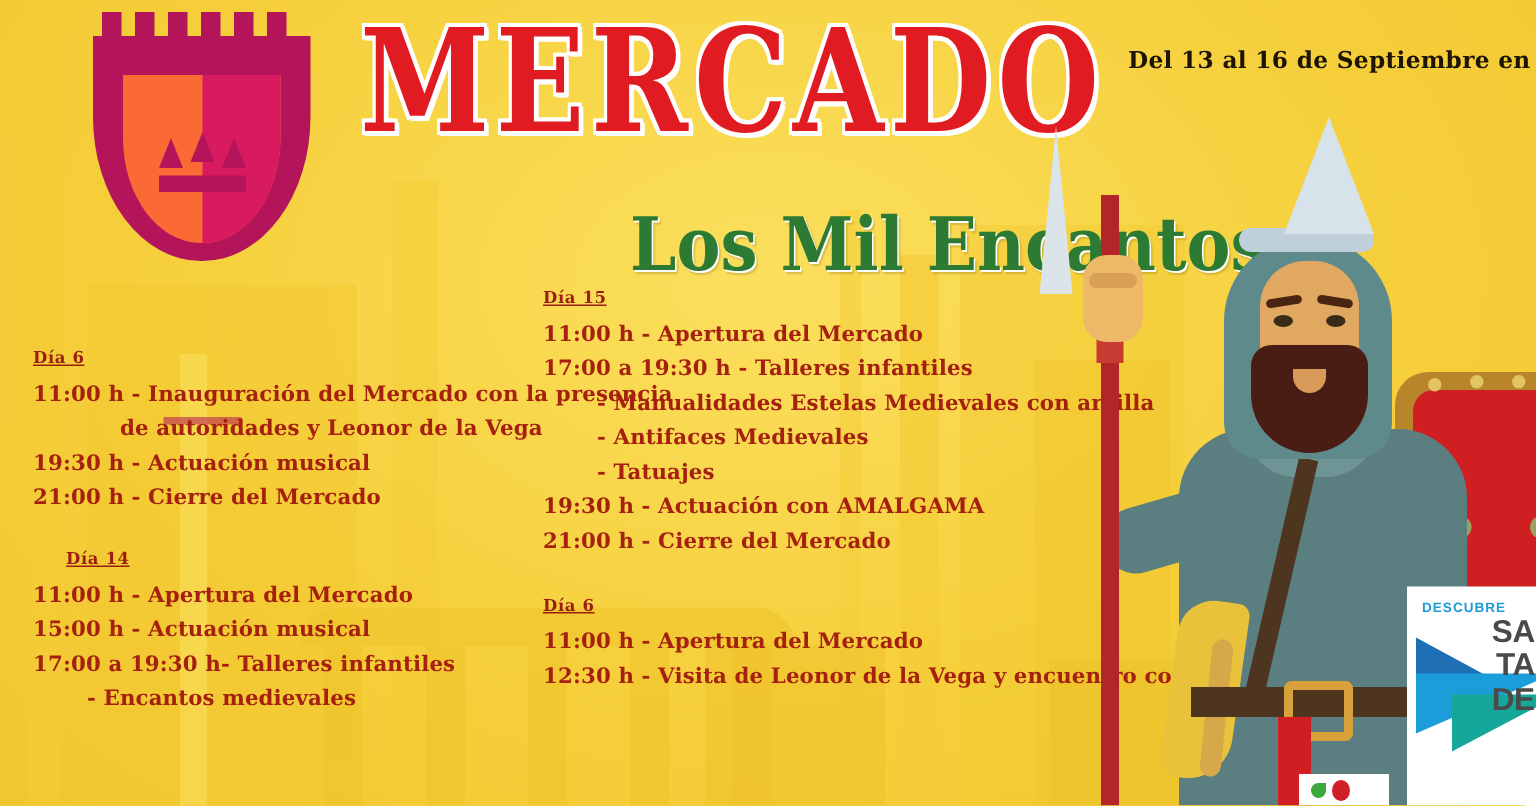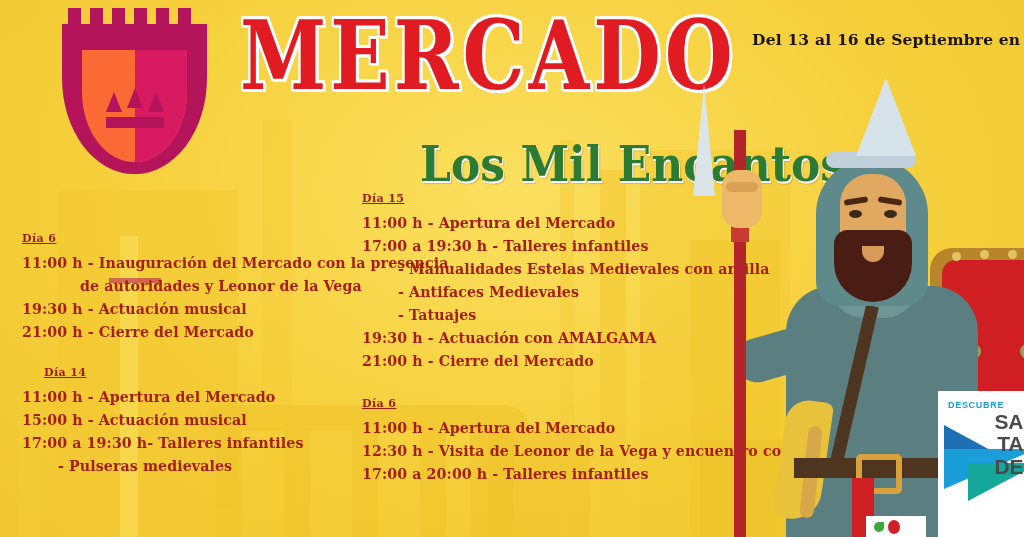--- a/index.html
+++ b/index.html
@@ -256,40 +256,39 @@
       <div class="ev">11:00 h - Inauguración del Mercado con la presencia</div>
       <div class="ev cont">de autoridades y Leonor de la Vega</div>
       <div class="ev">19:30 h - Actuación musical</div>
       <div class="ev">21:00 h - Cierre del Mercado</div>
     </div>
     <div class="day-block" style="margin-top:22px;">
       <div class="day-head indent">Día 14</div>
       <div class="ev">11:00 h - Apertura del Mercado</div>
       <div class="ev">15:00 h - Actuación musical</div>
       <div class="ev">17:00 a 19:30 h- Talleres infantiles</div>
-      <div class="ev sub">- Pulseras medievales</div>
+      <div class="ev sub">- Encantos medievales</div>
     </div>
   </div>
 
   <div class="sched col-right">
     <div class="day-block">
       <div class="day-head">Día 15</div>
       <div class="ev">11:00 h - Apertura del Mercado</div>
       <div class="ev">17:00 a 19:30 h - Talleres infantiles</div>
       <div class="ev sub">- Manualidades Estelas Medievales con arcilla</div>
       <div class="ev sub">- Antifaces Medievales</div>
       <div class="ev sub">- Tatuajes</div>
       <div class="ev">19:30 h - Actuación con AMALGAMA</div>
       <div class="ev">21:00 h - Cierre del Mercado</div>
     </div>
     <div class="day-block" style="margin-top:24px;">
       <div class="day-head">Día 6</div>
       <div class="ev">11:00 h - Apertura del Mercado</div>
       <div class="ev">12:30 h - Visita de Leonor de la Vega y encuentro con los ciudadanos</div>
-      <div class="ev">17:00 a 20:00 h - Talleres infantiles</div>
     </div>
   </div>
 
   <div class="knight">
     <div class="k-shield">
       <div class="k-shield-face"></div>
       <div class="stud" style="left:22px;top:4px;"></div>
       <div class="stud" style="left:50px;top:2px;"></div>
       <div class="stud" style="left:78px;top:2px;"></div>
       <div class="stud" style="left:3px;top:46px;"></div>

